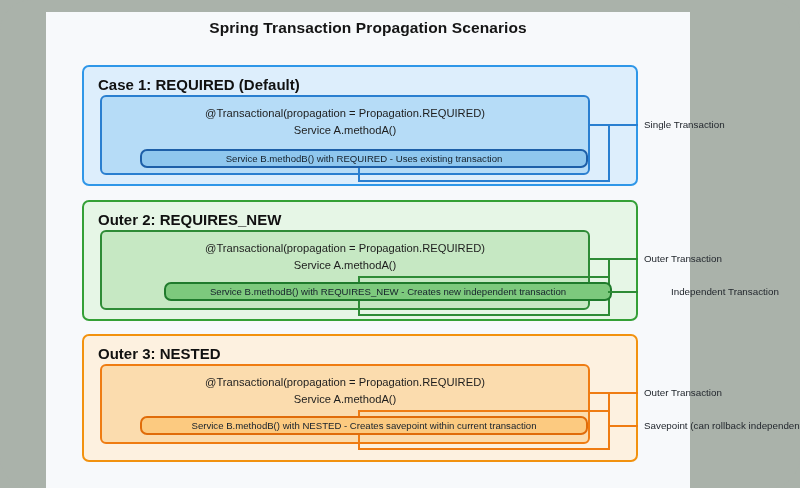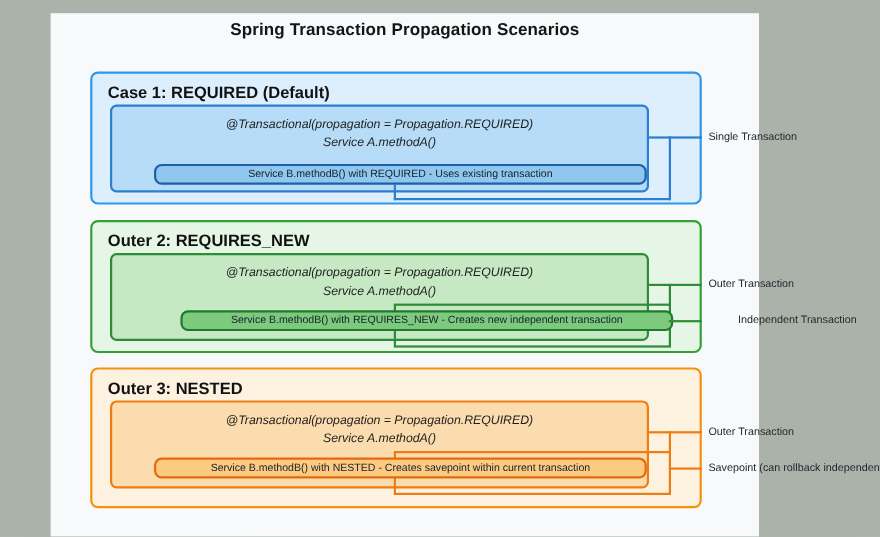--- a/index.html
+++ b/index.html
@@ -57,21 +57,20 @@
     color: #111;
     white-space: nowrap;
   }
   
   .txbox {
     position: absolute;
     border-radius: 6px;
     border-style: solid;
     border-width: 2px;
     box-sizing: border-box;
-    font-style: italic;
   }
   .txline {
     position: absolute;
     width: 100%;
     text-align: center;
     font-size: 11.2px;
     color: #1d1d1d;
     white-space: nowrap;
   }
   

